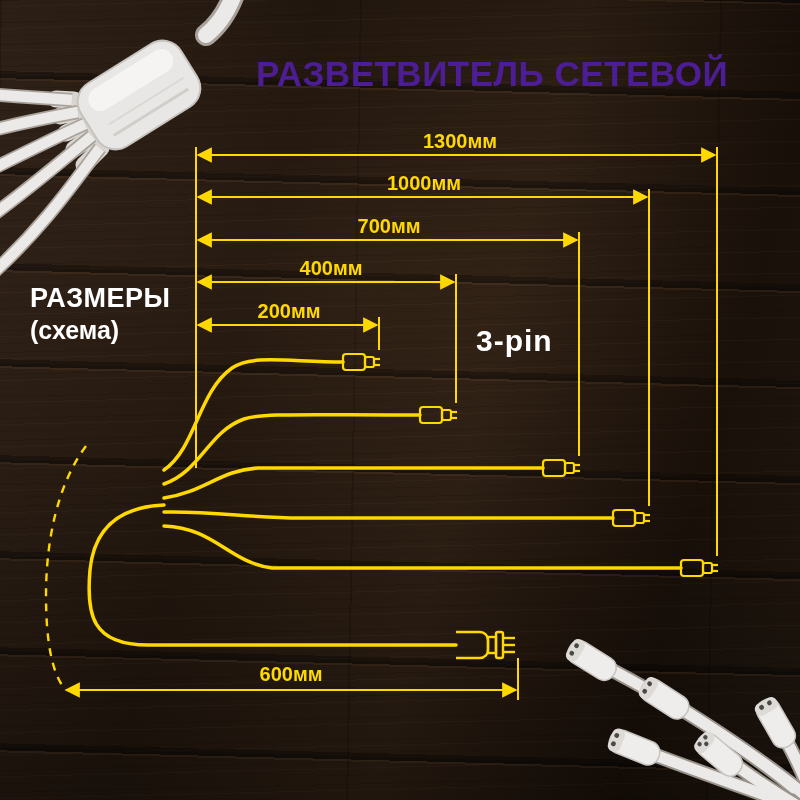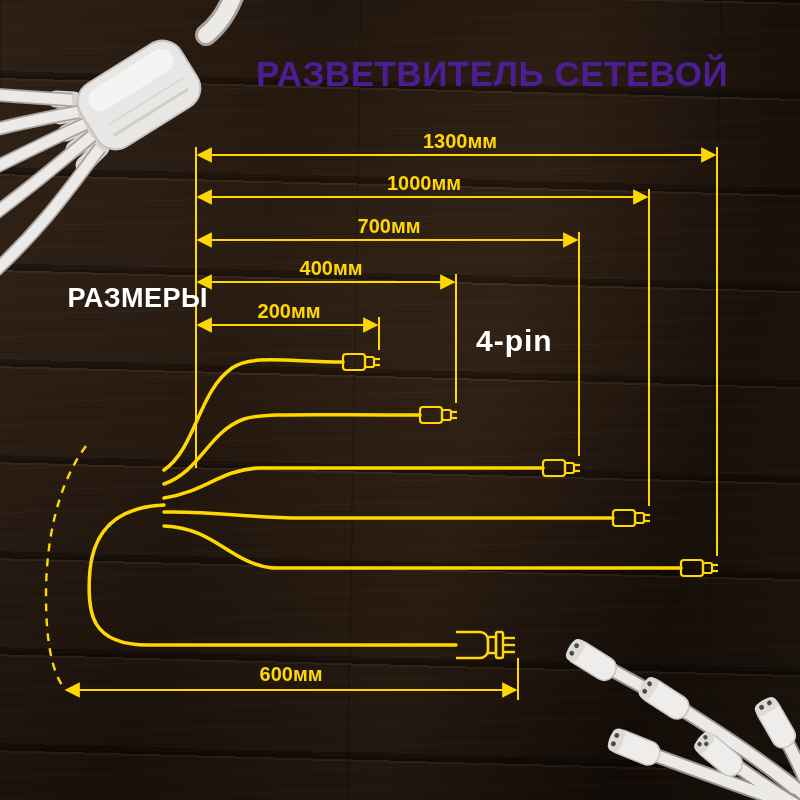--- a/index.html
+++ b/index.html
@@ -13,21 +13,21 @@
       repeating-linear-gradient(91deg, rgba(0,0,0,0.22) 0 2px, transparent 2px 360px),
       repeating-linear-gradient(181.5deg, rgba(0,0,0,0.50) 0 3px, rgba(130,92,60,0.20) 3px 5px, transparent 5px 92px, rgba(0,0,0,0.38) 92px 96px),
       repeating-linear-gradient(178.6deg, rgba(0,0,0,0.16) 0 1px, transparent 1px 6px, rgba(255,234,198,0.03) 6px 7px, transparent 7px 13px, rgba(0,0,0,0.10) 13px 14px, transparent 14px 22px),
       linear-gradient(105deg, #34251a 0%, #20150d 32%, #2c1e13 58%, #170e08 82%, #241a11 100%);
   }
   svg.layer{position:absolute;inset:0;width:800px;height:800px;}
   .title{
     position:absolute;top:54px;left:242px;width:500px;text-align:center;
     font-size:35px;font-weight:bold;letter-spacing:0.5px;color:#4c1d95;white-space:nowrap;
   }
-  .dims-label{position:absolute;top:283px;left:30px;width:178px;text-align:right;color:#ffffff;font-weight:bold;}
+  .dims-label{position:absolute;top:283px;left:30px;width:178px;text-align:left;color:#ffffff;font-weight:bold;}
   .dims-label .l1{font-size:27px;letter-spacing:0.5px;}
   .dims-label .l2{font-size:25px;margin-top:2px;}
   .pin-label{position:absolute;top:324px;left:476px;color:#ffffff;font-size:30px;font-weight:600;letter-spacing:1px;}
   .dimtext{fill:#ffd800;font:bold 20px "Liberation Sans",sans-serif;text-anchor:middle;}
 </style>
 </head>
 <body>
 
 <div class="stage">
   <div class="bg"></div>
@@ -205,16 +205,17 @@
         <circle cx="-1" cy="-4.5" r="2.4" fill="#4a4a4a"></circle>
           <circle cx="-1" cy="4.5" r="2.4" fill="#4a4a4a"></circle>
       </g>
     </g>
   </svg>
 
   <div class="title">РАЗВЕТВИТЕЛЬ СЕТЕВОЙ</div>
 
   <div class="dims-label">
     <div class="l1">РАЗМЕРЫ</div>
+    <div class="l2">(схема)</div>
   </div>
 
-  <div class="pin-label">4-pin</div>
+  <div class="pin-label">3-pin</div>
 </div>
 
 </body></html>

